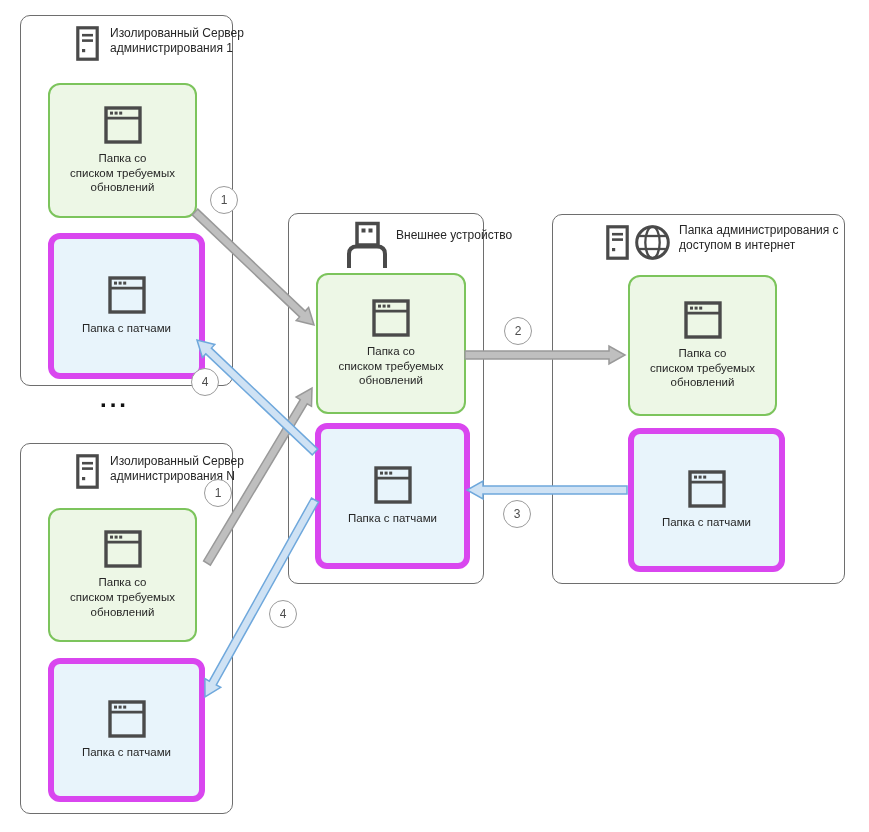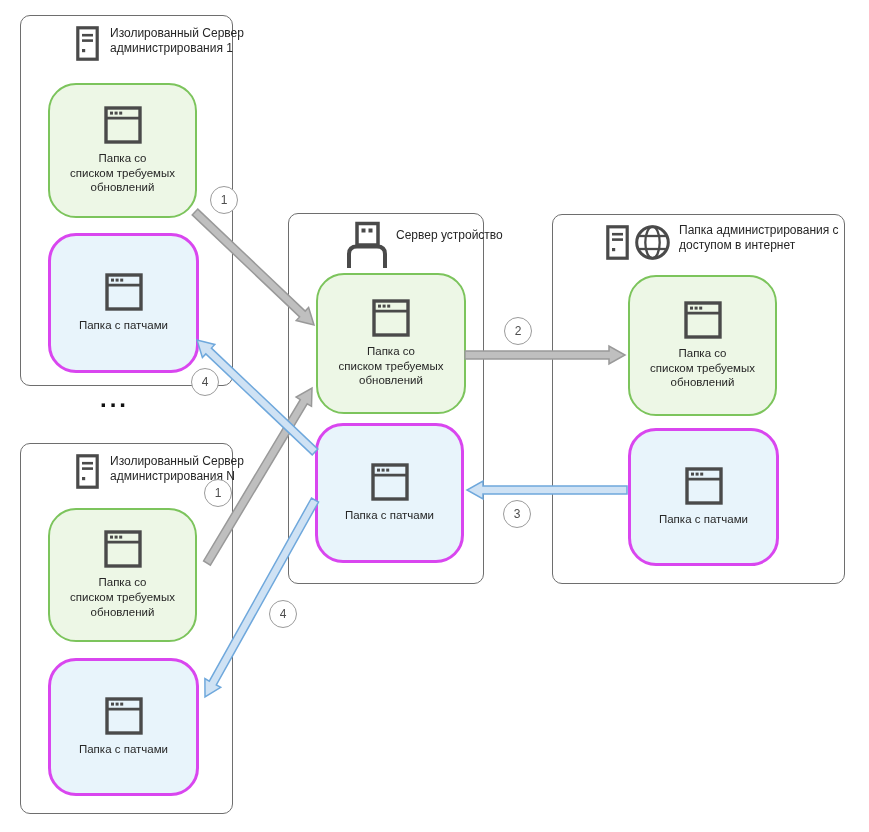--- a/index.html
+++ b/index.html
@@ -1,22 +1,22 @@
 <!DOCTYPE html>
 <html><head>
 <meta charset="utf-8">
 <style>
   html,body{margin:0;padding:0;background:#ffffff;}
   #canvas{position:relative;width:869px;height:832px;background:#ffffff;overflow:hidden;
           font-family:"Liberation Sans", sans-serif;color:#262626;}
   .container{position:absolute;background:#ffffff;border:1.5px solid #6e6e6e;border-radius:10px;z-index:1;}
-  .folder{position:absolute;border-radius:28px;z-index:2;display:flex;flex-direction:column;
+  .folder{position:absolute;border-radius:12px;z-index:2;display:flex;flex-direction:column;
           align-items:center;justify-content:center;text-align:center;}
   .folder.green{background:#edf7e6;border:2px solid #7cc45c;}
-  .folder.blue{background:#e8f4fb;border:3px solid #d946ef;}
+  .folder.blue{background:#e8f4fb;border:6px solid #d946ef;}
   .folder .lbl{font-size:11.5px;line-height:1.28;white-space:pre-line;margin-top:7px;color:#262626;}
   .folder .fico{flex:0 0 auto;}
   .hdr{position:absolute;z-index:3;display:flex;align-items:flex-start;padding-left:48px;}
   .hdr .txt{font-size:12px;line-height:1.25;white-space:pre-line;color:#262626;}
   .badge{position:absolute;z-index:5;width:26px;height:26px;border-radius:50%;background:#ffffff;
          border:1px solid #9b9b9b;display:flex;align-items:center;justify-content:center;
          font-size:12px;color:#4d4d4d;}
   #arrows{position:absolute;left:0;top:0;z-index:4;pointer-events:none;}
   .ellipsis{position:absolute;z-index:3;font-size:24px;font-weight:bold;letter-spacing:3px;color:#111111;}
   .icon{display:block;}
@@ -53,21 +53,21 @@
 администрирования N</div>
   </div>
 
   <div class="hdr" style="left:297px;top:220px;">
     <svg class="icon" width="44" height="49" viewBox="0 0 44 49">
       <rect x="12" y="3.5" width="21" height="21.5" fill="none" stroke="#4a4a4a" stroke-width="3.5"></rect>
       <rect x="16.5" y="8.5" width="4" height="4" fill="#4a4a4a"></rect>
       <rect x="23.5" y="8.5" width="4" height="4" fill="#4a4a4a"></rect>
       <path d="M4,48 V34 Q4,26.5 12,26.5 H32 Q40,26.5 40,34 V48" fill="none" stroke="#4a4a4a" stroke-width="4"></path>
     </svg>
-    <div class="txt" style="margin:8px 0 0 7px;">Сервер устройство</div>
+    <div class="txt" style="margin:8px 0 0 7px;">Внешнее устройство</div>
   </div>
 
   <div class="hdr" style="left:558px;top:224px;">
     <svg class="icon" width="23" height="37" viewBox="0 0 23 37">
       <rect x="1.8" y="2.8" width="19.4" height="31.4" fill="none" stroke="#4a4a4a" stroke-width="3.2"></rect>
       <line x1="6" y1="10.2" x2="17" y2="10.2" stroke="#4a4a4a" stroke-width="2.6"></line>
       <line x1="6" y1="15.6" x2="17" y2="15.6" stroke="#4a4a4a" stroke-width="2.6"></line>
       <rect x="6" y="24" width="3.2" height="3.2" fill="#4a4a4a"></rect>
     </svg>
     <svg class="icon" style="margin-left:5px;" width="37" height="37" viewBox="0 0 37 37">

